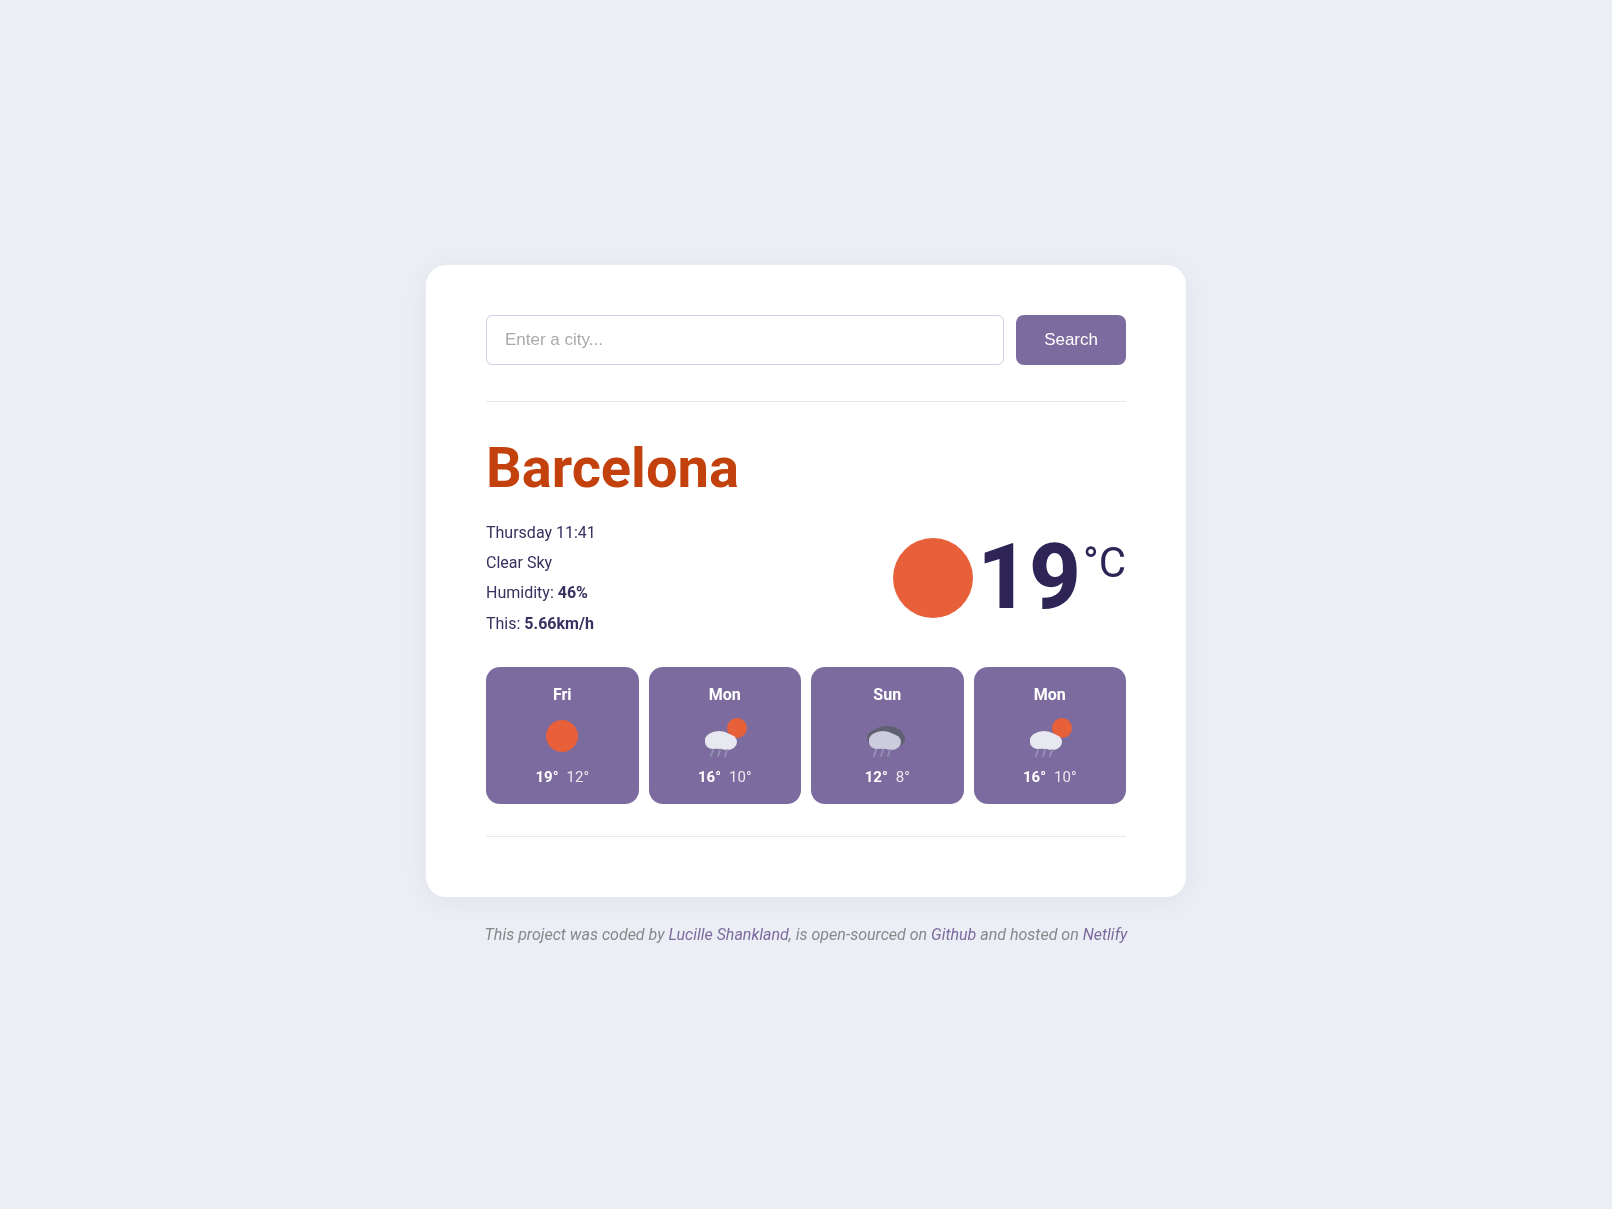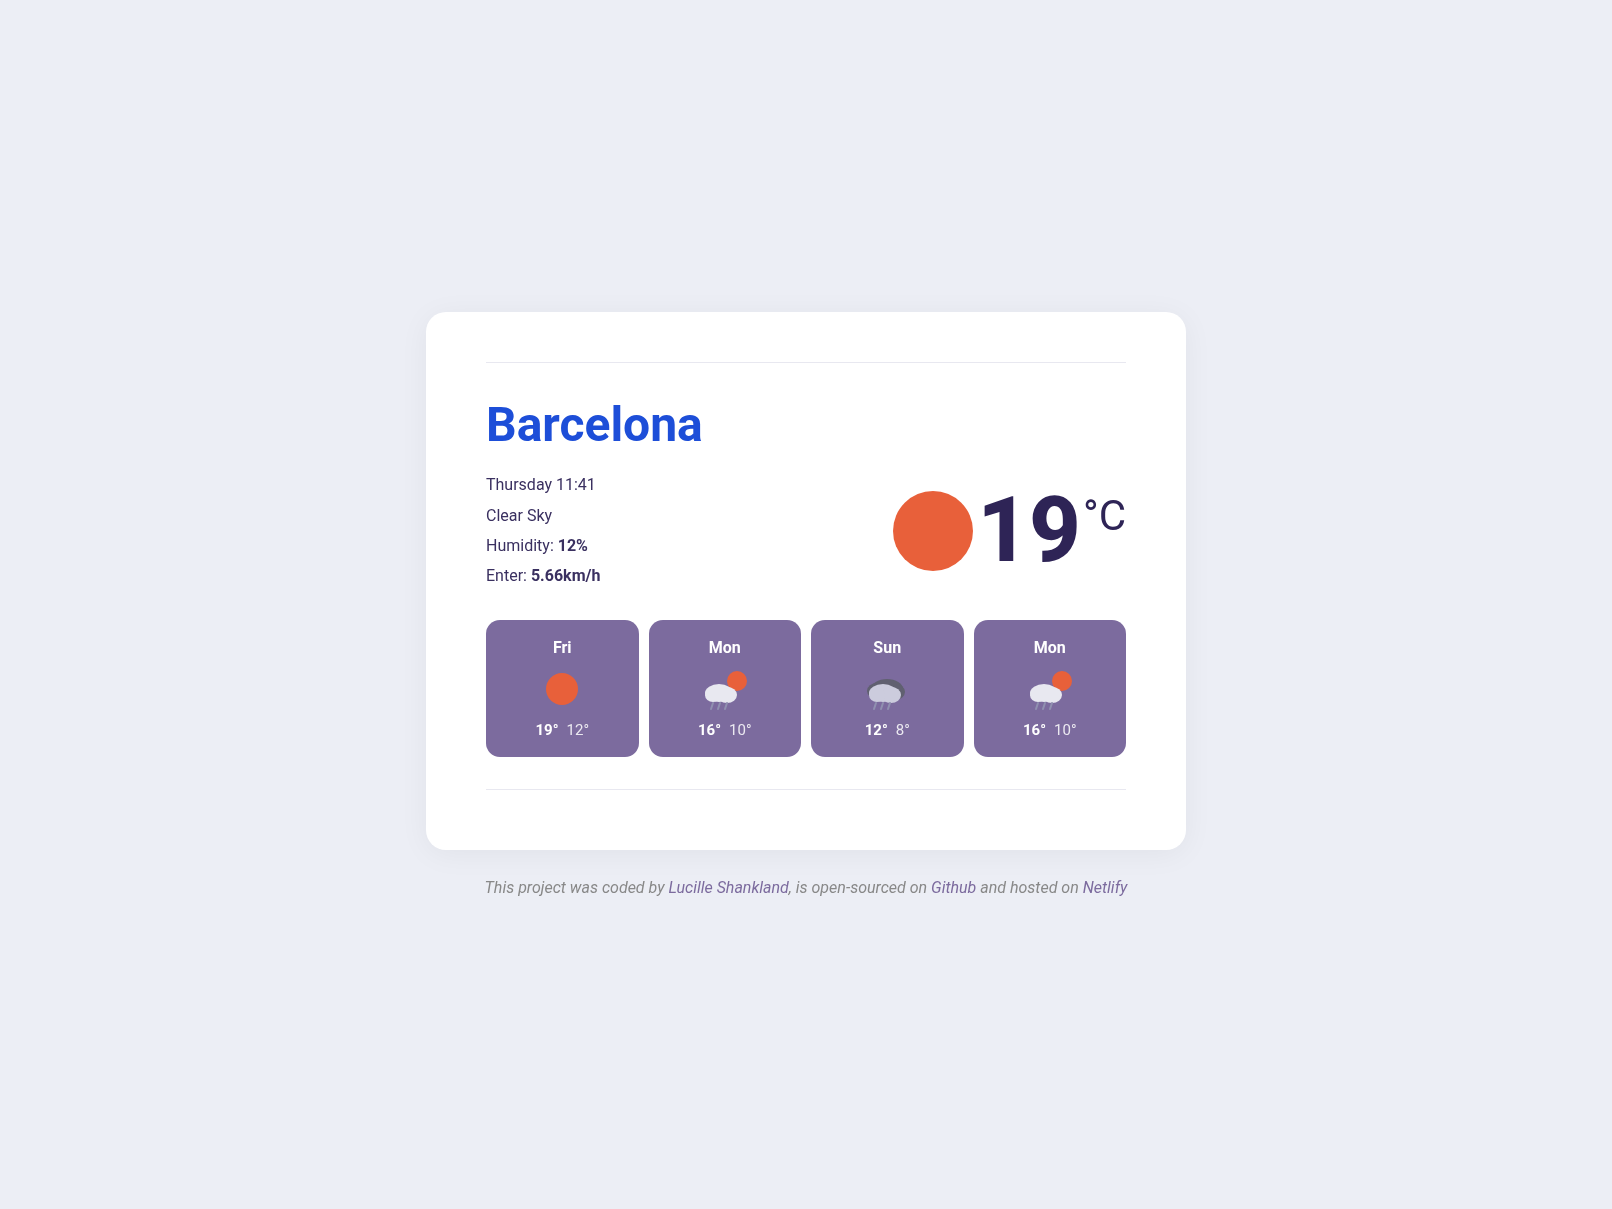--- a/index.html
+++ b/index.html
@@ -58,23 +58,23 @@
 
     
     .divider {
       border: none;
       border-top: 1.5px solid #e8e8f0;
       margin-bottom: 36px;
     }
 
     
     .city-name {
-      font-size: 48px;
+      font-size: 56px;
       font-weight: 700;
-      color: #1d4ed8;
+      color: #c2410c;
       margin-bottom: 18px;
       line-height: 1.1;
     }
 
     
     .main-weather {
       display: flex;
       align-items: center;
       justify-content: space-between;
       margin-bottom: 28px;
@@ -192,35 +192,39 @@
     .icon-sun {
       width: 44px;
       height: 44px;
     }
   </style>
 </head>
 <body>
 
 <div class="card">
 
+  <div class="search-row">
+    <input class="city-input" type="text" placeholder="Enter a city..." style="">
+    <button class="search-btn">Search</button>
+  </div>
 
   <hr class="divider">
 
   <div class="city-name">Barcelona</div>
 
   <div class="main-weather">
     <div class="weather-details">
       <div>Thursday 11:41</div>
       <div>Clear Sky</div>
       <div>
         <span>Humidity:</span>
-        <span class="bold">12%</span>
+        <span class="bold">46%</span>
       </div>
       <div>
-        <span>Enter:</span>
+        <span>This:</span>
         <span class="bold">5.66km/h</span>
       </div>
     </div>
     <div class="weather-icon-temp">
       <div class="sun-circle"></div>
       <div class="temperature">
         <span>19</span><span class="temp-unit">°C</span>
       </div>
     </div>
   </div>

